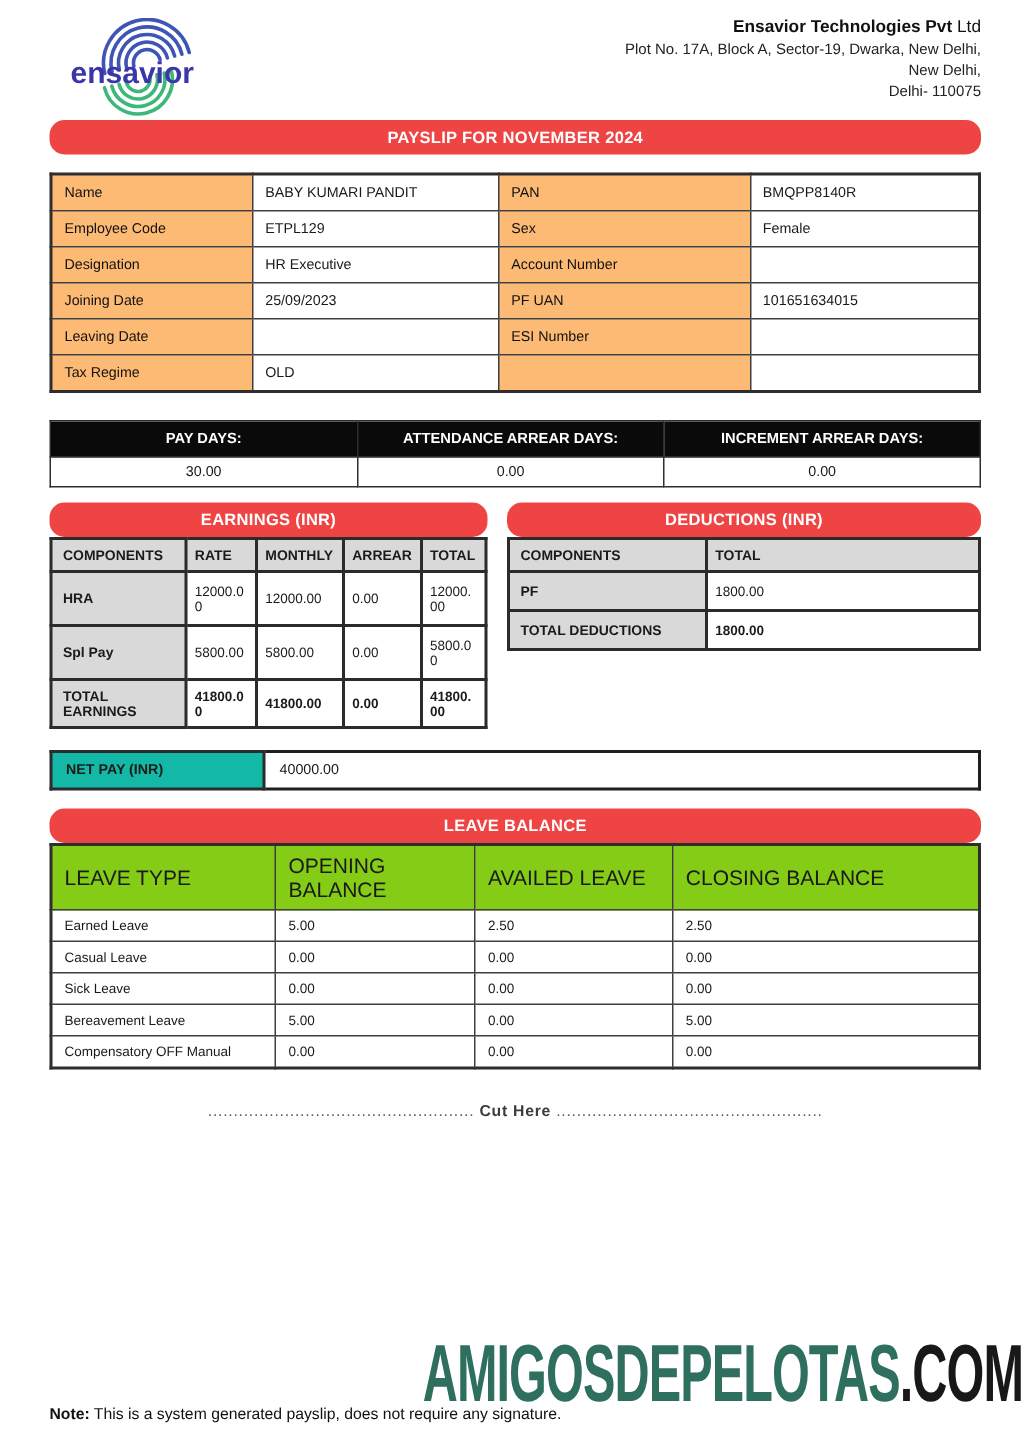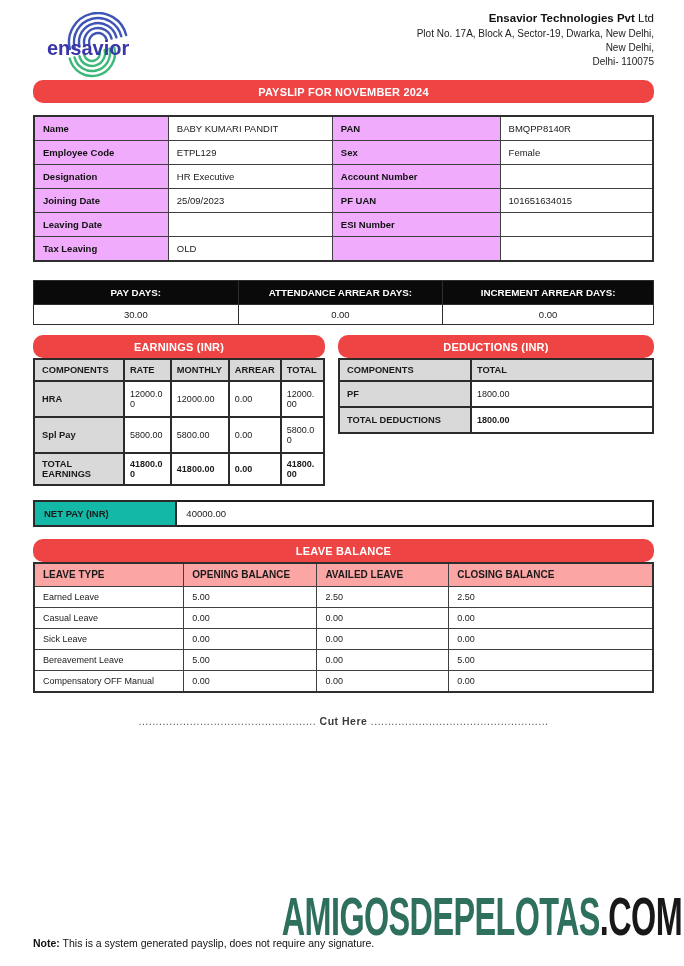--- a/index.html
+++ b/index.html
@@ -18,21 +18,21 @@
 
   
   .banner { background: #ef4444; color: #fff; font-weight: bold; text-align: center; font-size: 11px; padding: 6px 0 5px; letter-spacing: .2px; border-radius: 10px; }
 
   table { border-collapse: collapse; width: 100%; }
   td, th { vertical-align: middle; }
 
   
   .emp-table { margin-top: 12px; border: 2px solid #2e2e2e; }
   .emp-table td { border: 1px solid #3f3f3f; font-size: 9.5px; padding: 6px 8px; height: 23px; }
-  .emp-table td.lbl { background: #f0abfc; font-weight: bold; color: #111; }
+  .emp-table td.lbl { background: #fdba74; font-weight: normal; color: #111; }
   .emp-table td.c1 { width: 21.7%; }
   .emp-table td.c2 { width: 26.5%; }
   .emp-table td.c3 { width: 27.1%; }
   .emp-table td.c4 { width: 24.7%; }
 
   
   .days-table { margin-top: 18px; border: 1px solid #2e2e2e; }
   .days-table td { border: 1px solid #2e2e2e; text-align: center; }
   .days-table .hd td { background: #0a0a0a; color: #fff; font-weight: bold; font-size: 9.8px; padding: 6px 4px; }
   .days-table .vl td { font-size: 9.5px; padding: 4px; }
@@ -59,21 +59,21 @@
 
   
   .net-table { margin-top: 14px; border: 2px solid #1f1f1f; }
   .net-table td { border: 1px solid #2e2e2e; font-size: 9.5px; padding: 6px 9px; height: 22px; }
   .net-table td.lbl { background: #14b8a6; font-weight: bold; width: 23%; border: 2px solid #2b2b2b; }
 
   
   .leave-wrap { margin-top: 12px; }
   .leave-table { border: 2px solid #2e2e2e; }
   .leave-table td { border: 1px solid #3f3f3f; font-size: 9px; padding: 5px 8px; height: 19px; }
-  .leave-table tr.hdr td { background: #fca5a5; font-weight: bold; font-size: 10px; height: 23px; }
+  .leave-table tr.hdr td { background: #84cc16; font-weight: normal; font-size: 14px; height: 23px; }
   .leave-table td.lc1 { width: 24.2%; }
   .leave-table td.lc2 { width: 21.5%; }
   .leave-table td.lc3 { width: 21.3%; }
 
   
   .cut-line { margin-top: 22px; text-align: center; font-size: 10.5px; color: #5a5a5a; letter-spacing: .5px; }
   .cut-line .cut-label { font-weight: bold; color: #3c3c3c; }
 
   
   .watermark { position: absolute; top: 889px; right: 2px; white-space: nowrap; font-weight: bold; font-size: 54px; letter-spacing: -1px; transform: scaleX(0.60); transform-origin: right center; line-height: 1; }
@@ -146,21 +146,21 @@
         <td class="lbl c3">PF UAN</td>
         <td class="c4">101651634015</td>
       </tr>
       <tr>
         <td class="lbl c1">Leaving Date</td>
         <td class="c2"></td>
         <td class="lbl c3">ESI Number</td>
         <td class="c4"></td>
       </tr>
       <tr>
-        <td class="lbl c1">Tax Leaving</td>
+        <td class="lbl c1">Tax Regime</td>
         <td class="c2">OLD</td>
         <td class="lbl c3"></td>
         <td class="c4"></td>
       </tr>
     </tbody>
       </table>
 
     <table class="days-table">
       <tbody>
           <tr class="hd">

